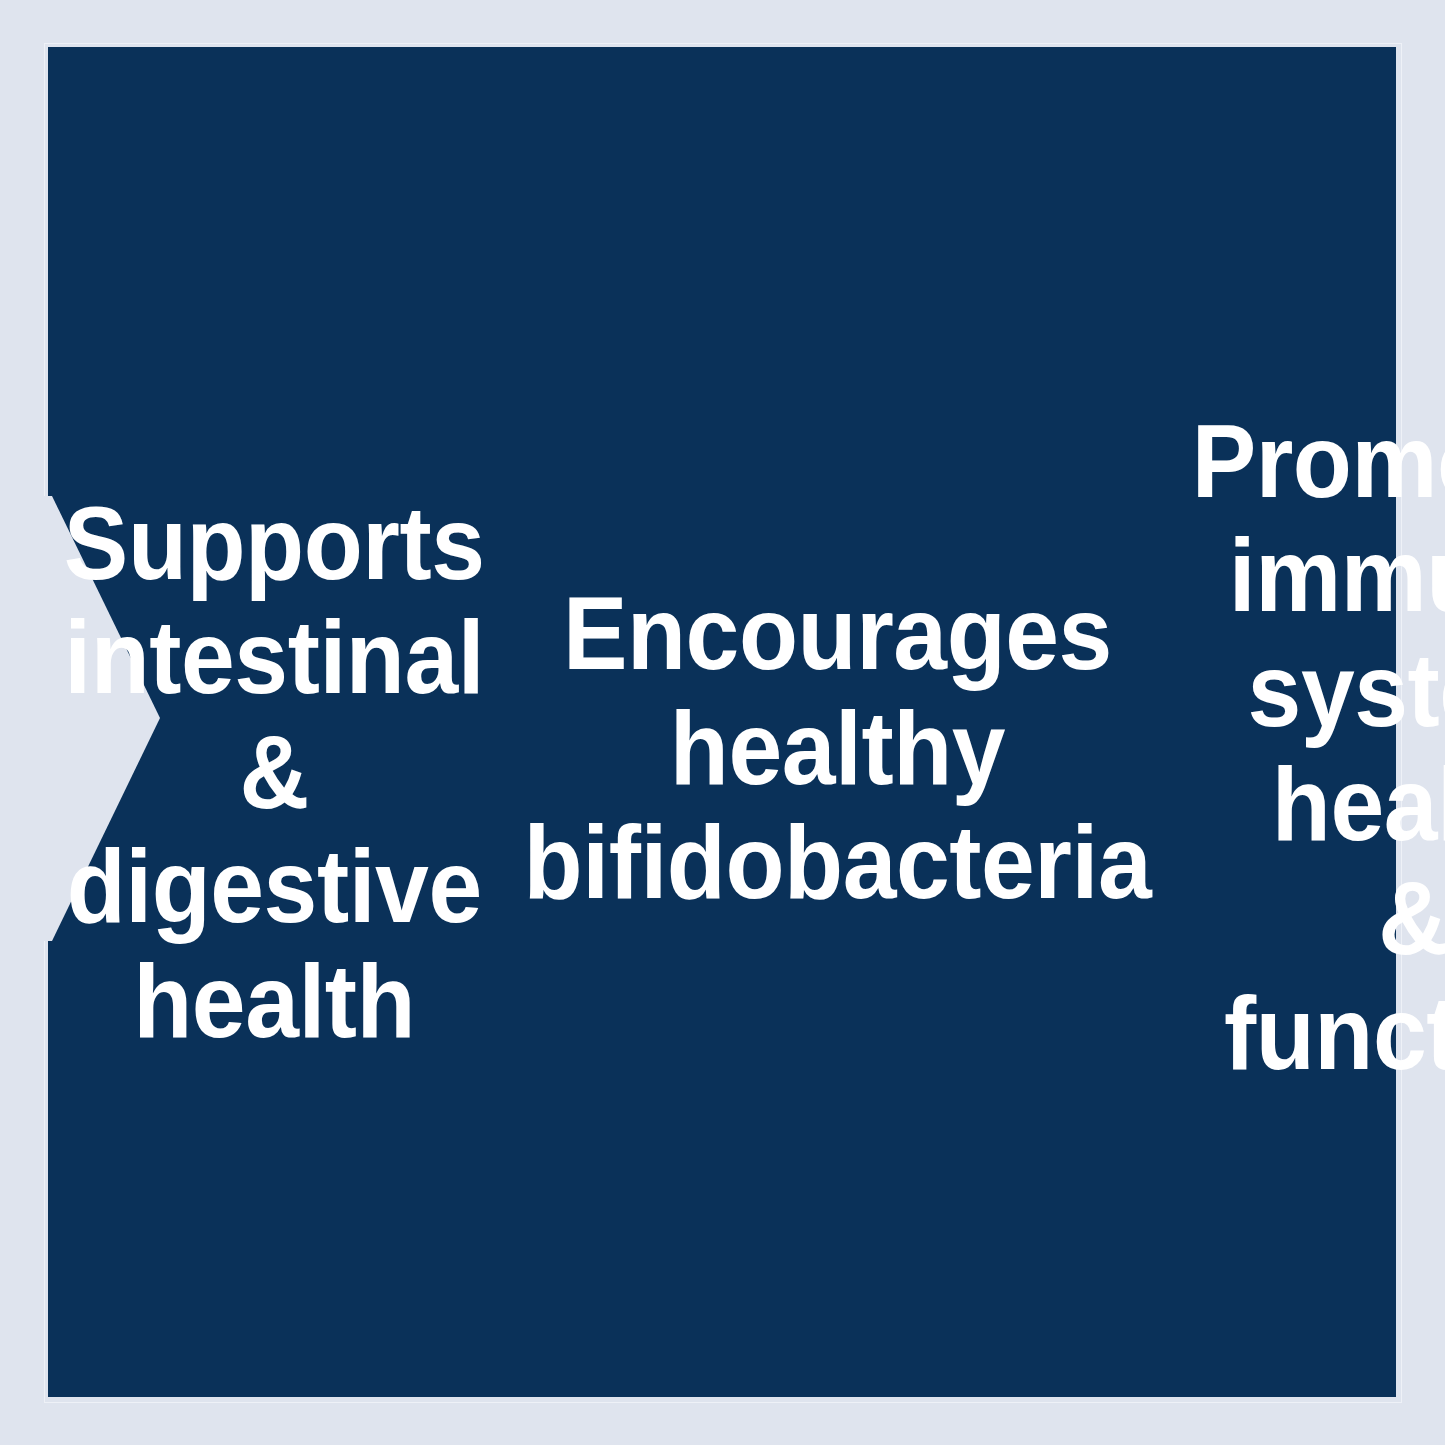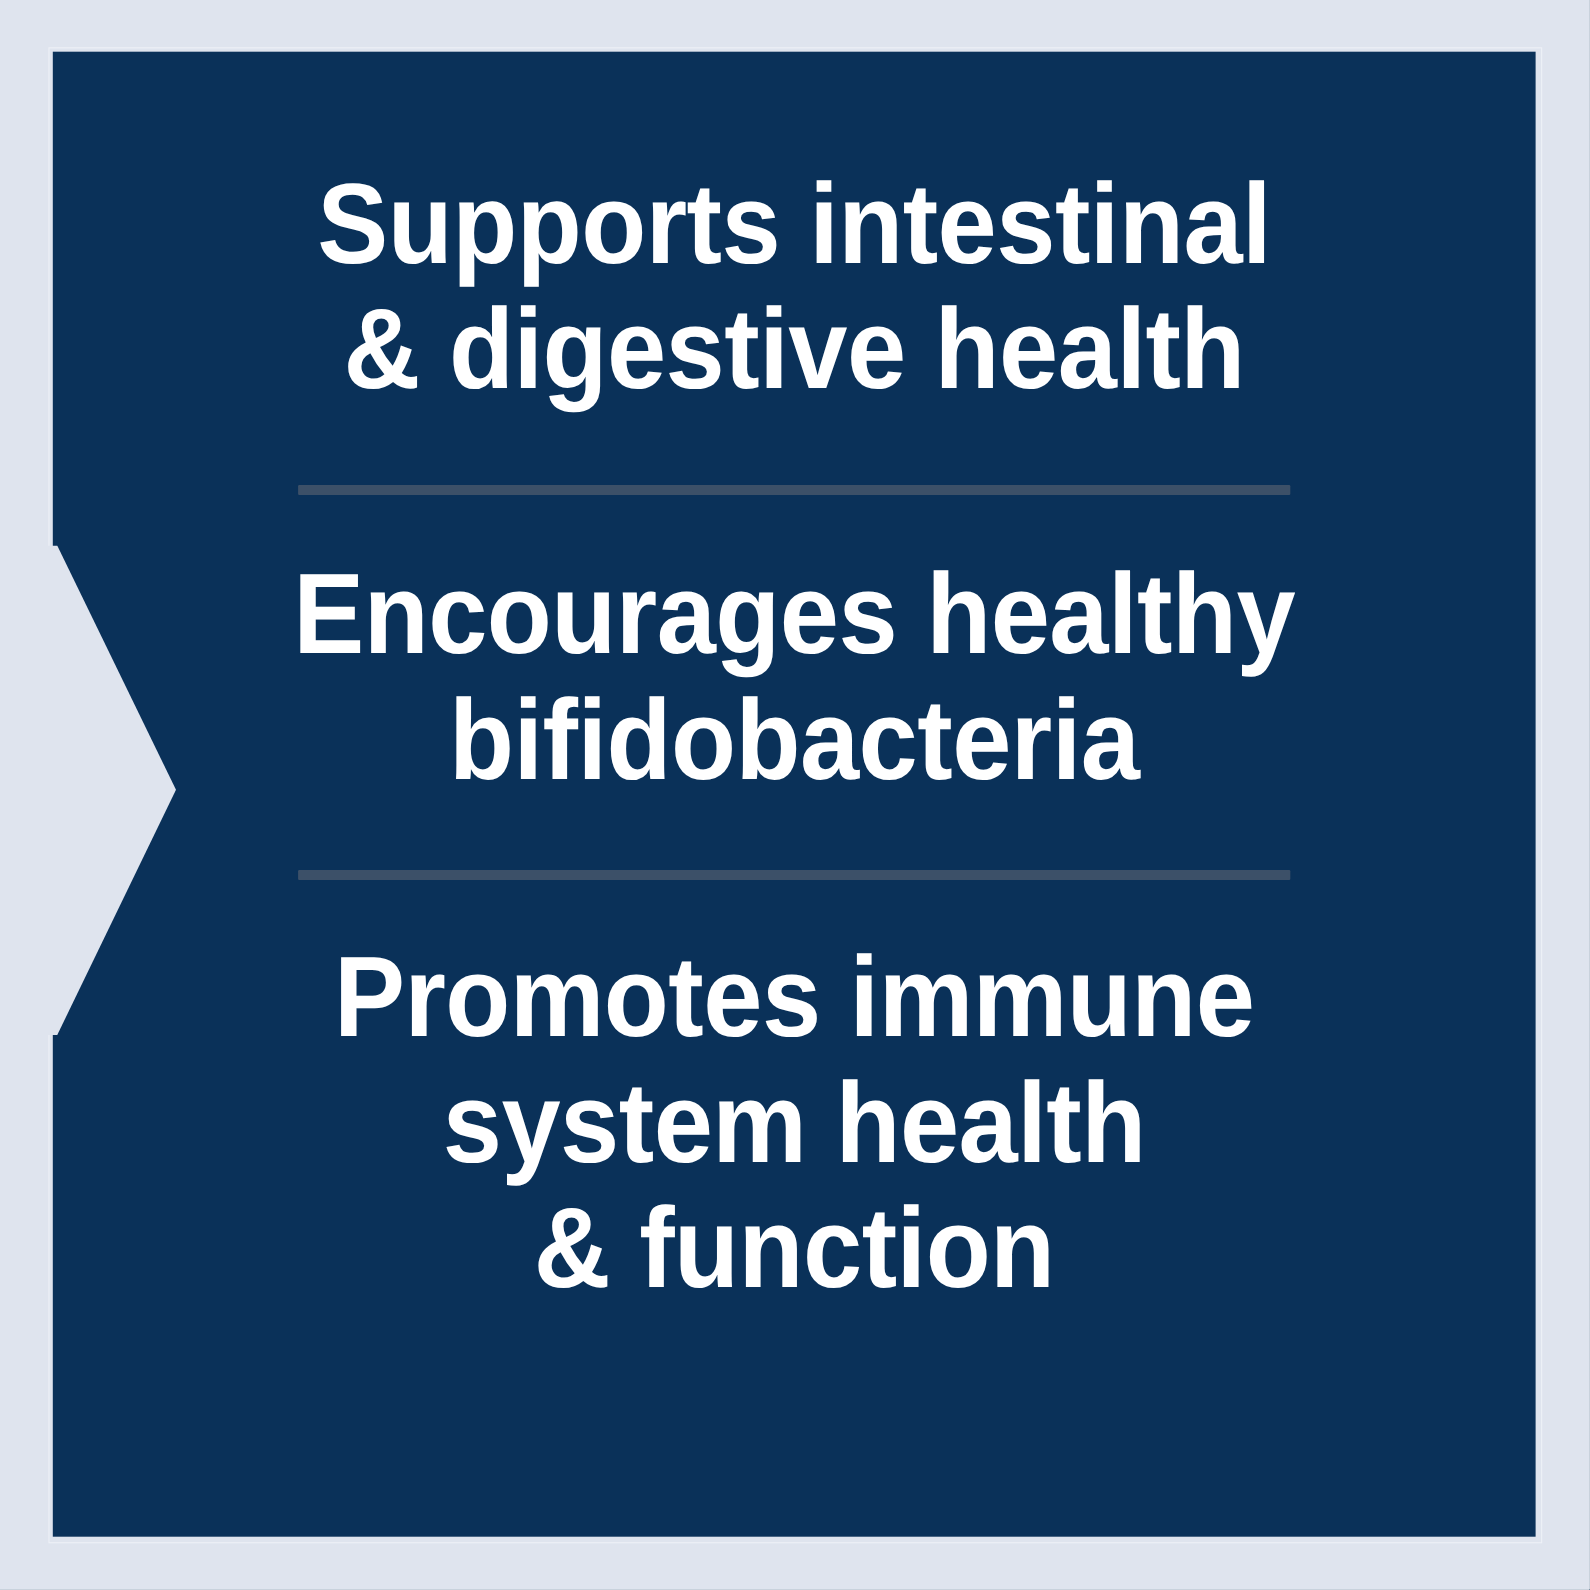--- a/index.html
+++ b/index.html
@@ -37,21 +37,20 @@
   }
 
   
   #content {
     position: absolute;
     left: 48px;
     top: 47px;
     width: 1348px;
     height: 1350px;
     display: flex;
-    flex-direction: column;
     justify-content: flex-start;
     align-items: center;
   }
 
   .benefit-block {
     width: 100%;
     text-align: center;
     color: #ffffff;
     font-weight: 700;
     font-size: 104px;

